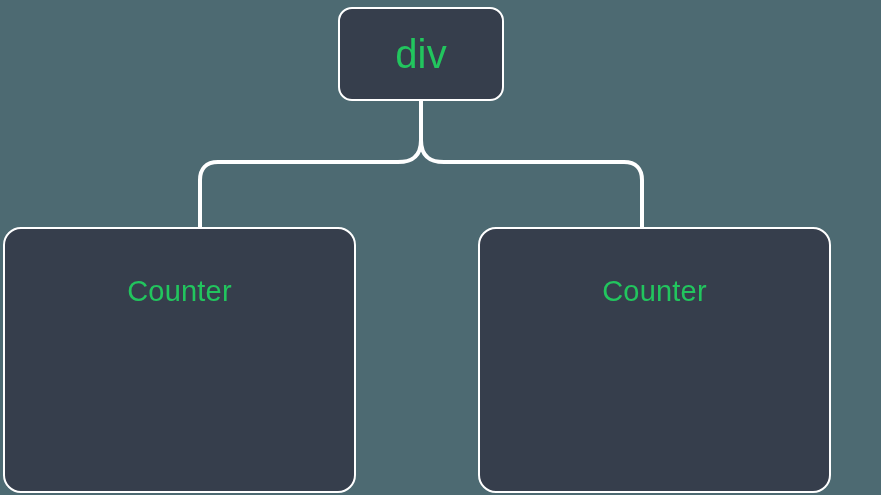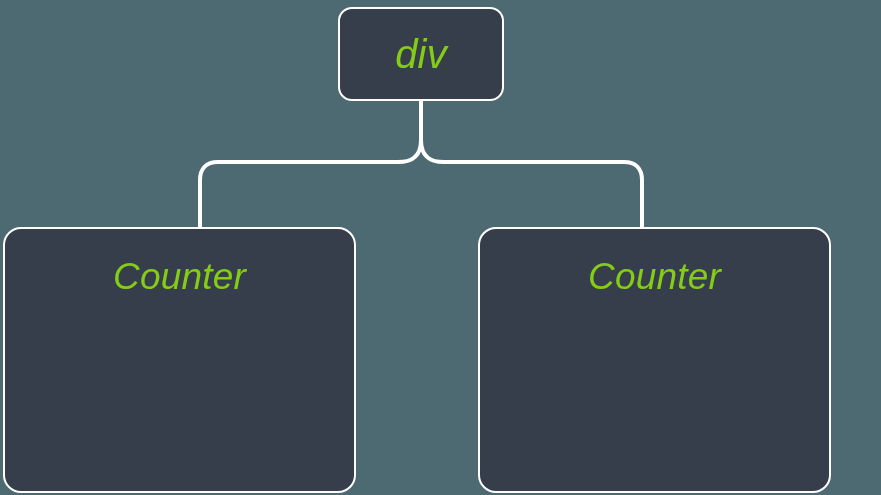--- a/index.html
+++ b/index.html
@@ -48,29 +48,28 @@
   .node-child {
     top: 227px;
     width: 353px;
     height: 266px;
     border-radius: 18px;
   }
   .node-left  { left: 3px; }
   .node-right { left: 478px; }
 
   .node-title {
-    color: #84cc16;
+    color: #22c55e;
     font-weight: 300;
     letter-spacing: 0.2px;
     line-height: 1;
     white-space: nowrap;
-    font-style: italic;
   }
   .node-root .node-title { font-size: 40px; }
-  .node-child .node-title { font-size: 37px; margin-top: 29px; }
+  .node-child .node-title { font-size: 29px; margin-top: 48px; }
 </style>
 </head>
 <body>
 
 <div id="stage">
 
   <svg class="connectors" viewBox="0 0 881 495" width="881" height="495" fill="none" xmlns="http://www.w3.org/2000/svg">
     <path d="M421 101 V 140" stroke="#ffffff" stroke-width="4" stroke-linecap="butt"></path>
     <path d="M421 140 C 421 158, 410 162, 398 162 L 218 162 C 206 162, 200 169, 200 180 L 200 227" stroke="#ffffff" stroke-width="4" stroke-linecap="round"></path>
     <path d="M421 140 C 421 158, 432 162, 444 162 L 624 162 C 636 162, 642 169, 642 180 L 642 227" stroke="#ffffff" stroke-width="4" stroke-linecap="round"></path>

